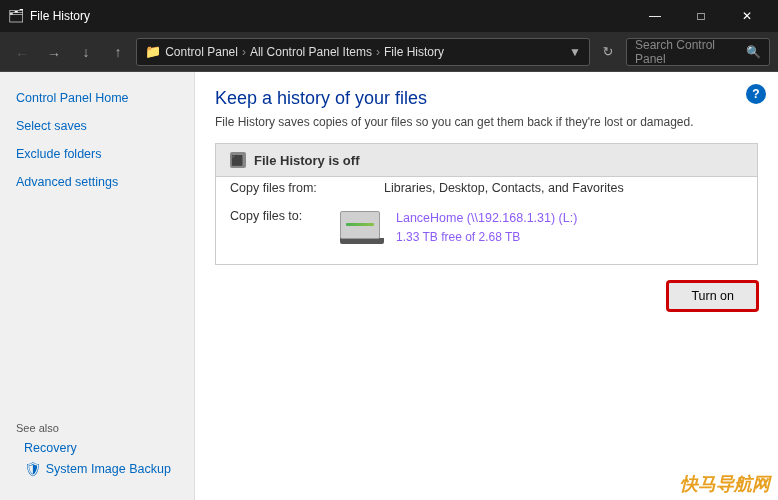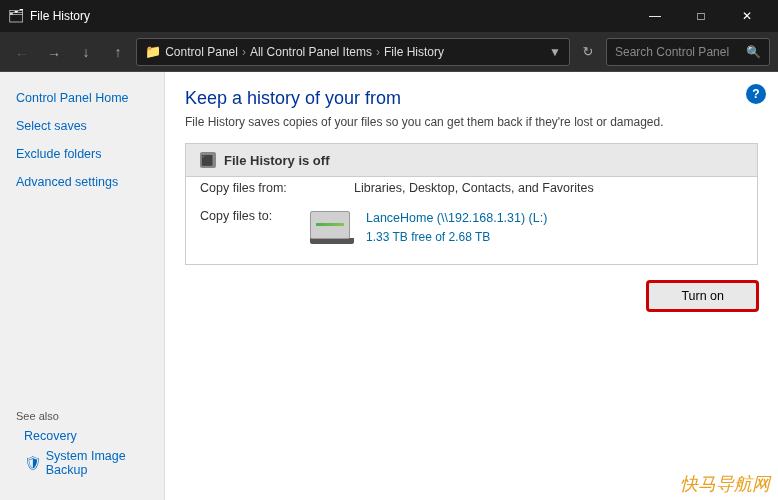--- a/index.html
+++ b/index.html
@@ -56,41 +56,41 @@
     }
     .address-text { display: flex; align-items: center; gap: 4px; color: #ddd; }
     .address-sep { color: #888; }
     .address-dropdown { margin-left: auto; color: #aaa; cursor: pointer; }
     .refresh-btn {
       width: 28px; height: 28px;
       display: flex; align-items: center; justify-content: center;
       color: #aaa; cursor: pointer;
     }
     .search-box {
-      width: 164px; height: 28px;
+      width: 144px; height: 28px;
       background: #1a1a1a;
       border: 1px solid #555;
       border-radius: 3px;
       display: flex; align-items: center;
       padding: 0 8px;
       color: #888;
       font-size: 12px;
       gap: 6px;
     }
 
     
     .main {
       display: flex;
       height: calc(500px - 32px - 40px);
       background: #fff;
     }
 
     
     .sidebar {
-      width: 165px;
+      width: 195px;
       background: #f0f0f0;
       padding: 12px 0;
       border-right: 1px solid #ddd;
       display: flex;
       flex-direction: column;
     }
     .sidebar-link {
       padding: 4px 16px;
       color: #0067c0;
       cursor: pointer;
@@ -187,31 +187,31 @@
       width: 28px; height: 3px;
       background: linear-gradient(to right, #4caf50, #8bc34a);
       border-radius: 1px;
     }
     .drive-base {
       width: 44px; height: 6px;
       background: #555;
       border-radius: 0 0 2px 2px;
       margin-top: -1px;
     }
-    .drive-info { font-size: 12px; color: #0369a1; line-height: 1.5; }
+    .drive-info { font-size: 12px; color: #8b5cf6; line-height: 1.5; }
     .drive-info .drive-name { font-size: 12.5px; }
 
     
     .btn-area {
       display: flex;
       justify-content: flex-end;
       margin-top: 16px;
     }
     .turn-on-btn {
-      padding: 6px 32px;
+      padding: 6px 22px;
       background: #e8e8e8;
       border: 2px solid #cc0000;
       border-radius: 3px;
       font-size: 12.5px;
       color: #000;
       cursor: pointer;
       box-shadow: 0 0 0 1px #cc0000;
     }
 
     
@@ -225,21 +225,21 @@
       color: #fff; font-size: 12px; font-weight: bold;
       cursor: pointer;
     }
 
     
     .watermark {
       position: absolute;
       bottom: 4px; right: 8px;
       color: #e8a020;
       font-size: 18px;
-      font-weight: normal;
+      font-weight: bold;
       font-style: italic;
     }
   </style>
 </head>
 <body>
 
 <div class="titlebar">
   <span class="titlebar-icon">🗂</span>
   <span class="titlebar-title">File History</span>
   <div class="titlebar-controls">
@@ -289,21 +289,21 @@
         <span class="shield-icon-blue">🛡</span>
         <span>System Image Backup</span>
       </div>
     </div>
   </div>
 
   <div class="content">
 
     <div class="help-icon">?</div>
 
-    <div class="content-title">Keep a history of your from</div>
+    <div class="content-title">Keep a history of your files</div>
     <div class="content-desc">File History saves copies of your files so you can get them back if they're lost or damaged.</div>
 
     <div class="fh-panel">
       <div class="fh-header">
         <div class="fh-status-icon">
           <span style="font-size:10px;">⬛</span>
         </div>
         <span class="fh-status-text">File History is off</span>
       </div>
       <div class="fh-body">

